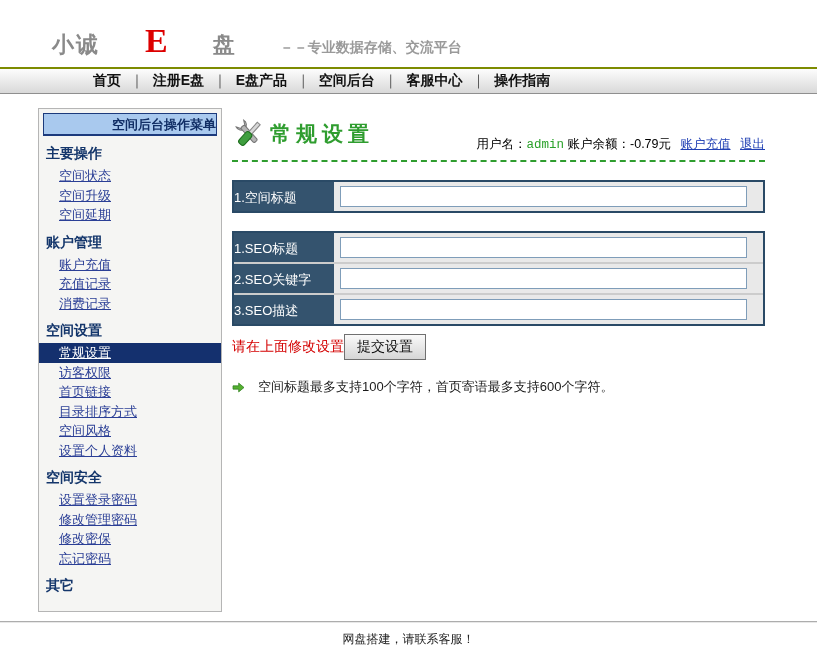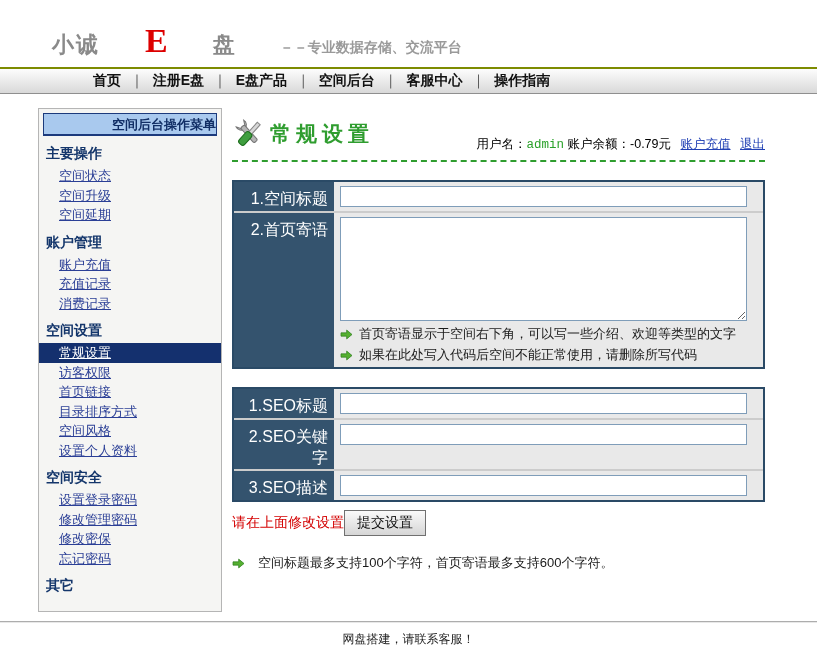--- a/index.html
+++ b/index.html
@@ -57,21 +57,21 @@
   .user-bar { margin-left:auto; align-self:flex-end; padding-bottom:3px; font-size:12.5px; white-space:nowrap; color:#000; }
   .user-bar .uname { color:#2aa12a; font-family:"Liberation Mono", monospace; }
   .user-bar a { color:#2140b4; text-decoration:underline; cursor:pointer; margin-left:6px; }
 
   
   .ftable { border:2px solid #2a4a66; background:#e9e9e9; margin-top:18px; }
   .frow { display:flex; border-bottom:2px solid #cccccc; }
   .frow:last-child { border-bottom:none; }
   .flabel {
     width:100px; flex:0 0 auto; background:#34536e; color:#fff;
-    font-size:16px; text-align:right; padding:7px 6px 0 0;
+    font-size:13px; text-align:left; padding:7px 6px 0 0;
   }
   .ffield { flex:1; padding:4px 16px 4px 6px; }
   .txt-input {
     width:100%; height:21px; border:1px solid #7f9db9; background:#fff;
     font-size:13px; padding:0 3px; font-family:"Liberation Sans", sans-serif;
   }
   .txt-area {
     display:block; width:100%; height:104px; border:1px solid #7f9db9; background:#fff;
     font-size:13px; padding:2px 3px; resize:both; font-family:"Liberation Sans", sans-serif;
   }
@@ -171,38 +171,20 @@
     </span>
   </div>
 
   <div class="ftable">
     <div class="frow">
       <div class="flabel">1.空间标题</div>
       <div class="ffield">
         <input class="txt-input" type="text" style="">
       </div>
     </div>
-    <div class="frow">
-      <div class="flabel">2.首页寄语</div>
-      <div class="ffield">
-        <textarea class="txt-area" style=""></textarea>
-        <div class="tip">
-          <svg class="arrow-ic" viewBox="0 0 14 12">
-              <path d="M1 4.2 h6.2 V1.2 L13 6 L7.2 10.8 V7.8 H1 Z" fill="#55b030" stroke="#2d7d1e" stroke-width="0.8"></path>
-            </svg>
-          <span>首页寄语显示于空间右下角，可以写一些介绍、欢迎等类型的文字</span>
-        </div>
-        <div class="tip">
-          <svg class="arrow-ic" viewBox="0 0 14 12">
-              <path d="M1 4.2 h6.2 V1.2 L13 6 L7.2 10.8 V7.8 H1 Z" fill="#55b030" stroke="#2d7d1e" stroke-width="0.8"></path>
-            </svg>
-          <span>如果在此处写入代码后空间不能正常使用，请删除所写代码</span>
-        </div>
-      </div>
-    </div>
   </div>
 
   <div class="ftable">
     <div class="frow">
       <div class="flabel">1.SEO标题</div>
       <div class="ffield">
         <input class="txt-input" type="text" style="">
       </div>
     </div>
     <div class="frow">

